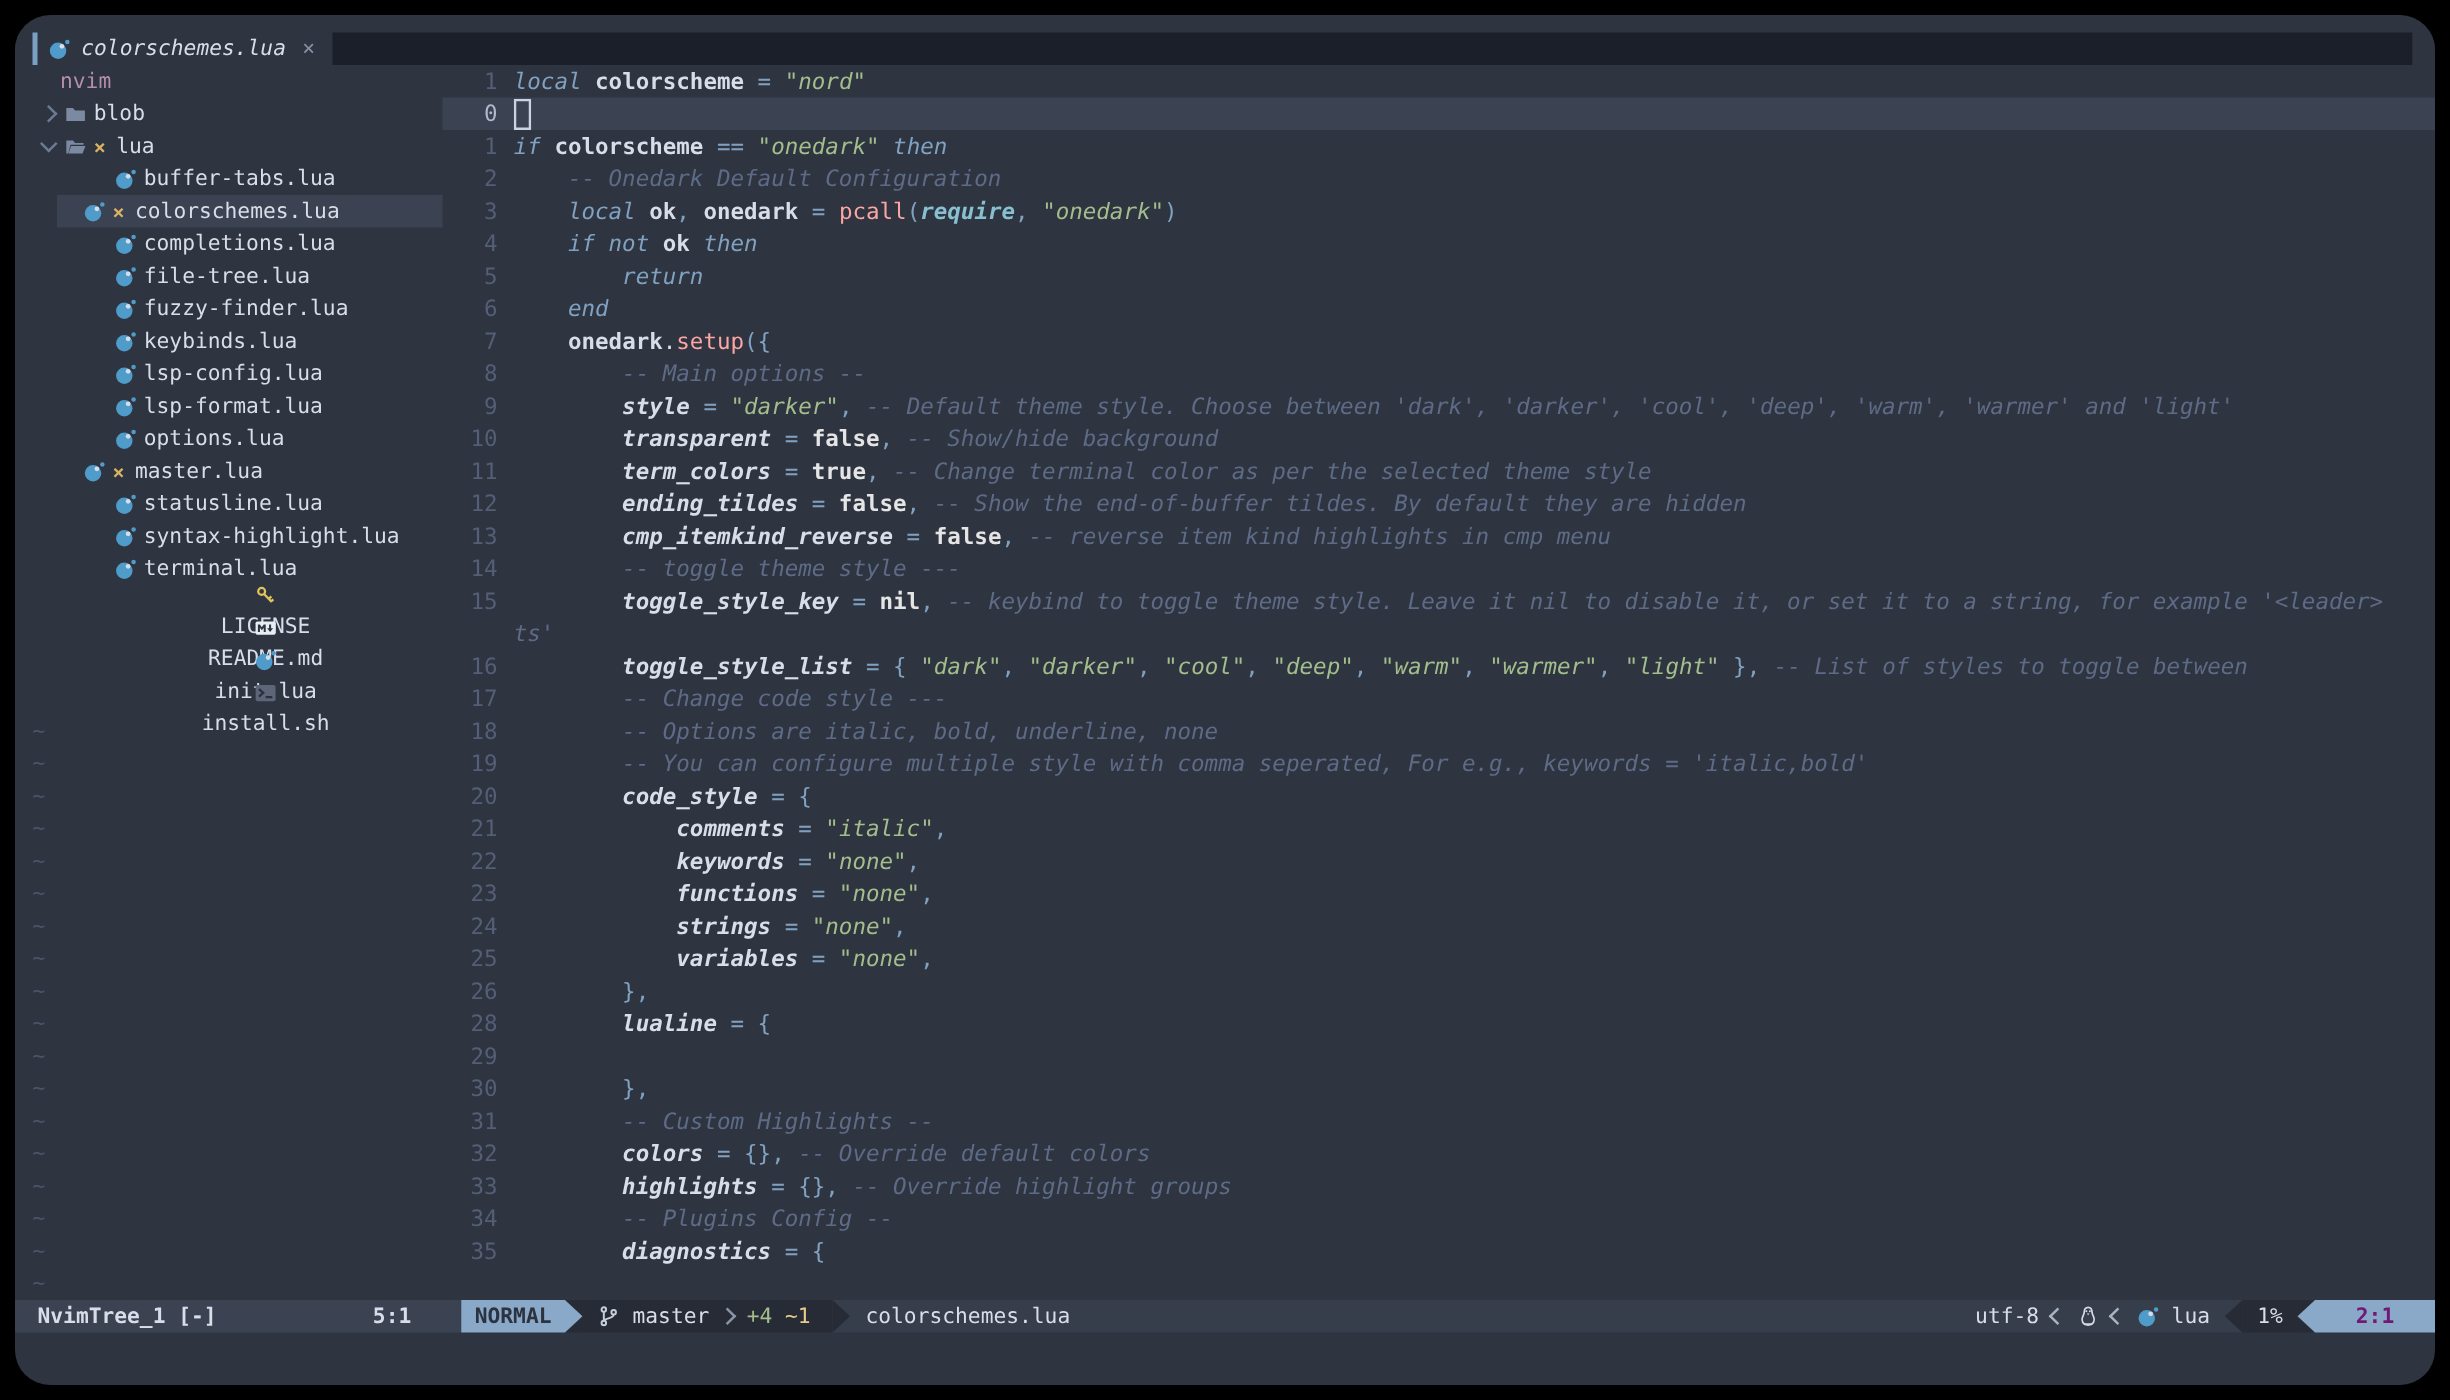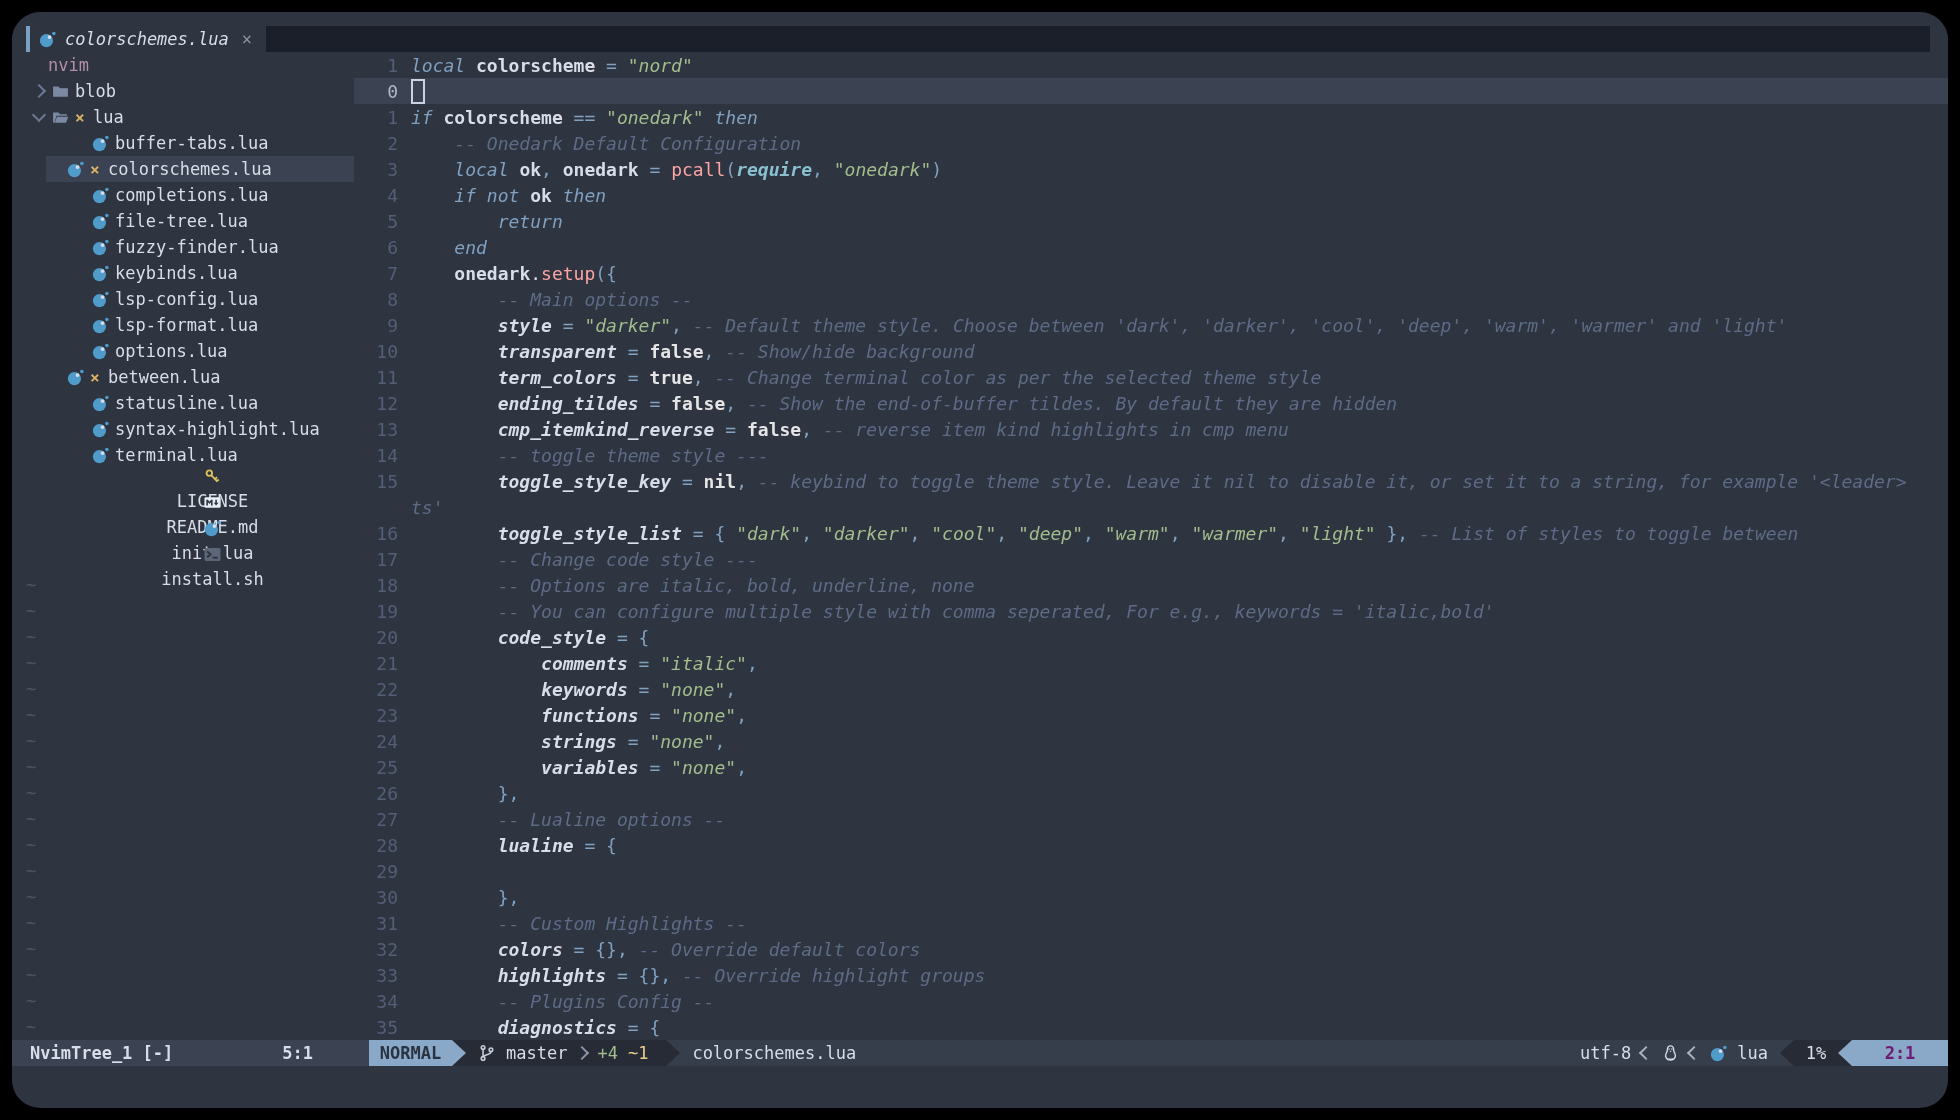--- a/index.html
+++ b/index.html
@@ -47,21 +47,21 @@
   .fb{color:#88C0D0;font-style:italic;font-weight:bold}
   .ky{color:#D8DEE9;font-weight:bold;font-style:italic}
   .pn{color:#81A1C1}
   .bl{color:#e5e5e5;font-weight:bold}
   .tx{color:#D8DEE9}
   
   .statusline{position:absolute;left:0;top:1028px;height:26px;width:100%;display:flex;align-items:stretch;
     font-size:17px;color:#D8DEE9;}
   .sl-tree{width:357px;background:#3B4252;display:flex;align-items:center;justify-content:space-between;
     padding-left:18px;box-sizing:border-box;font-weight:bold;}
-  .sl-tree .pos{margin-right:56px;}
+  .sl-tree .pos{margin-right:40px;}
   .sl-mode{background:#8AA8C7;color:#2B3240;font-weight:bold;display:flex;align-items:center;
     justify-content:center;width:83px;}
   .arr-r{width:0;height:0;border-top:13px solid transparent;border-bottom:13px solid transparent;}
   .arr-l{width:0;height:0;border-top:13px solid transparent;border-bottom:13px solid transparent;}
   .a-blue-dark{border-left:14px solid #8AA8C7;background:#262B35;}
   .a-dark-mid{border-left:14px solid #262B35;background:#363D4B;}
   .a-dark-onmid{border-right:14px solid #262B35;background:#363D4B;}
   .a-blue-ondark{border-right:14px solid #8AA8C7;background:#262B35;}
   .sl-git{background:#262B35;display:flex;align-items:center;gap:10px;padding:0 18px 0 12px;}
   .sl-mid{flex:1;background:#363D4B;display:flex;align-items:center;padding:0 12px;gap:10px;min-width:0;}
@@ -147,21 +147,21 @@
           </svg></span><span>lsp-format.lua</span></div>
       <div class="t-row d2"><span class="t-icon"><svg width="17" height="17" viewBox="0 0 16 16">
             <circle cx="7" cy="9" r="6.2" fill="#4F9BC9"></circle>
             <circle cx="14" cy="2.4" r="1.7" fill="#4F9BC9"></circle>
             <circle cx="9.9" cy="5.7" r="1.8" fill="#D8DEE9"></circle>
           </svg></span><span>options.lua</span></div>
       <div class="t-row d2m"><span class="t-icon"><svg width="17" height="17" viewBox="0 0 16 16">
             <circle cx="7" cy="9" r="6.2" fill="#4F9BC9"></circle>
             <circle cx="14" cy="2.4" r="1.7" fill="#4F9BC9"></circle>
             <circle cx="9.9" cy="5.7" r="1.8" fill="#D8DEE9"></circle>
-          </svg></span><span class="gitmark">×</span><span>between.lua</span></div>
+          </svg></span><span class="gitmark">×</span><span>master.lua</span></div>
       <div class="t-row d2"><span class="t-icon"><svg width="17" height="17" viewBox="0 0 16 16">
             <circle cx="7" cy="9" r="6.2" fill="#4F9BC9"></circle>
             <circle cx="14" cy="2.4" r="1.7" fill="#4F9BC9"></circle>
             <circle cx="9.9" cy="5.7" r="1.8" fill="#D8DEE9"></circle>
           </svg></span><span>statusline.lua</span></div>
       <div class="t-row d2"><span class="t-icon"><svg width="17" height="17" viewBox="0 0 16 16">
             <circle cx="7" cy="9" r="6.2" fill="#4F9BC9"></circle>
             <circle cx="14" cy="2.4" r="1.7" fill="#4F9BC9"></circle>
             <circle cx="9.9" cy="5.7" r="1.8" fill="#D8DEE9"></circle>
           </svg></span><span>syntax-highlight.lua</span></div>
@@ -232,21 +232,20 @@
       <div class="cl"><span class="num">17</span><span class="codetxt"><span class="cm">        -- Change code style ---</span></span></div>
       <div class="cl"><span class="num">18</span><span class="codetxt"><span class="cm">        -- Options are italic, bold, underline, none</span></span></div>
       <div class="cl"><span class="num">19</span><span class="codetxt"><span class="cm">        -- You can configure multiple style with comma seperated, For e.g., keywords = 'italic,bold'</span></span></div>
       <div class="cl"><span class="num">20</span><span class="codetxt"><span class="ky">        code_style</span><span class="op"> = </span><span class="pn">{</span></span></div>
       <div class="cl"><span class="num">21</span><span class="codetxt"><span class="ky">            comments</span><span class="op"> = </span><span class="st">"italic"</span><span class="pn">,</span></span></div>
       <div class="cl"><span class="num">22</span><span class="codetxt"><span class="ky">            keywords</span><span class="op"> = </span><span class="st">"none"</span><span class="pn">,</span></span></div>
       <div class="cl"><span class="num">23</span><span class="codetxt"><span class="ky">            functions</span><span class="op"> = </span><span class="st">"none"</span><span class="pn">,</span></span></div>
       <div class="cl"><span class="num">24</span><span class="codetxt"><span class="ky">            strings</span><span class="op"> = </span><span class="st">"none"</span><span class="pn">,</span></span></div>
       <div class="cl"><span class="num">25</span><span class="codetxt"><span class="ky">            variables</span><span class="op"> = </span><span class="st">"none"</span><span class="pn">,</span></span></div>
       <div class="cl"><span class="num">26</span><span class="codetxt"><span class="pn">        },</span></span></div>
-      <div class="cl"><span class="num">27</span><span class="codetxt"><span class="cm">        -- Lualine options --</span></span></div>
       <div class="cl"><span class="num">28</span><span class="codetxt"><span class="ky">        lualine</span><span class="op"> = </span><span class="pn">{</span></span></div>
       <div class="cl"><span class="num">29</span></div>
       <div class="cl"><span class="num">30</span><span class="codetxt"><span class="pn">        },</span></span></div>
       <div class="cl"><span class="num">31</span><span class="codetxt"><span class="cm">        -- Custom Highlights --</span></span></div>
       <div class="cl"><span class="num">32</span><span class="codetxt"><span class="ky">        colors</span><span class="op"> = </span><span class="pn">{},</span><span class="cm"> -- Override default colors</span></span></div>
       <div class="cl"><span class="num">33</span><span class="codetxt"><span class="ky">        highlights</span><span class="op"> = </span><span class="pn">{},</span><span class="cm"> -- Override highlight groups</span></span></div>
       <div class="cl"><span class="num">34</span><span class="codetxt"><span class="cm">        -- Plugins Config --</span></span></div>
       <div class="cl"><span class="num">35</span><span class="codetxt"><span class="ky">        diagnostics</span><span class="op"> = </span><span class="pn">{</span></span></div>
     </div>
 

